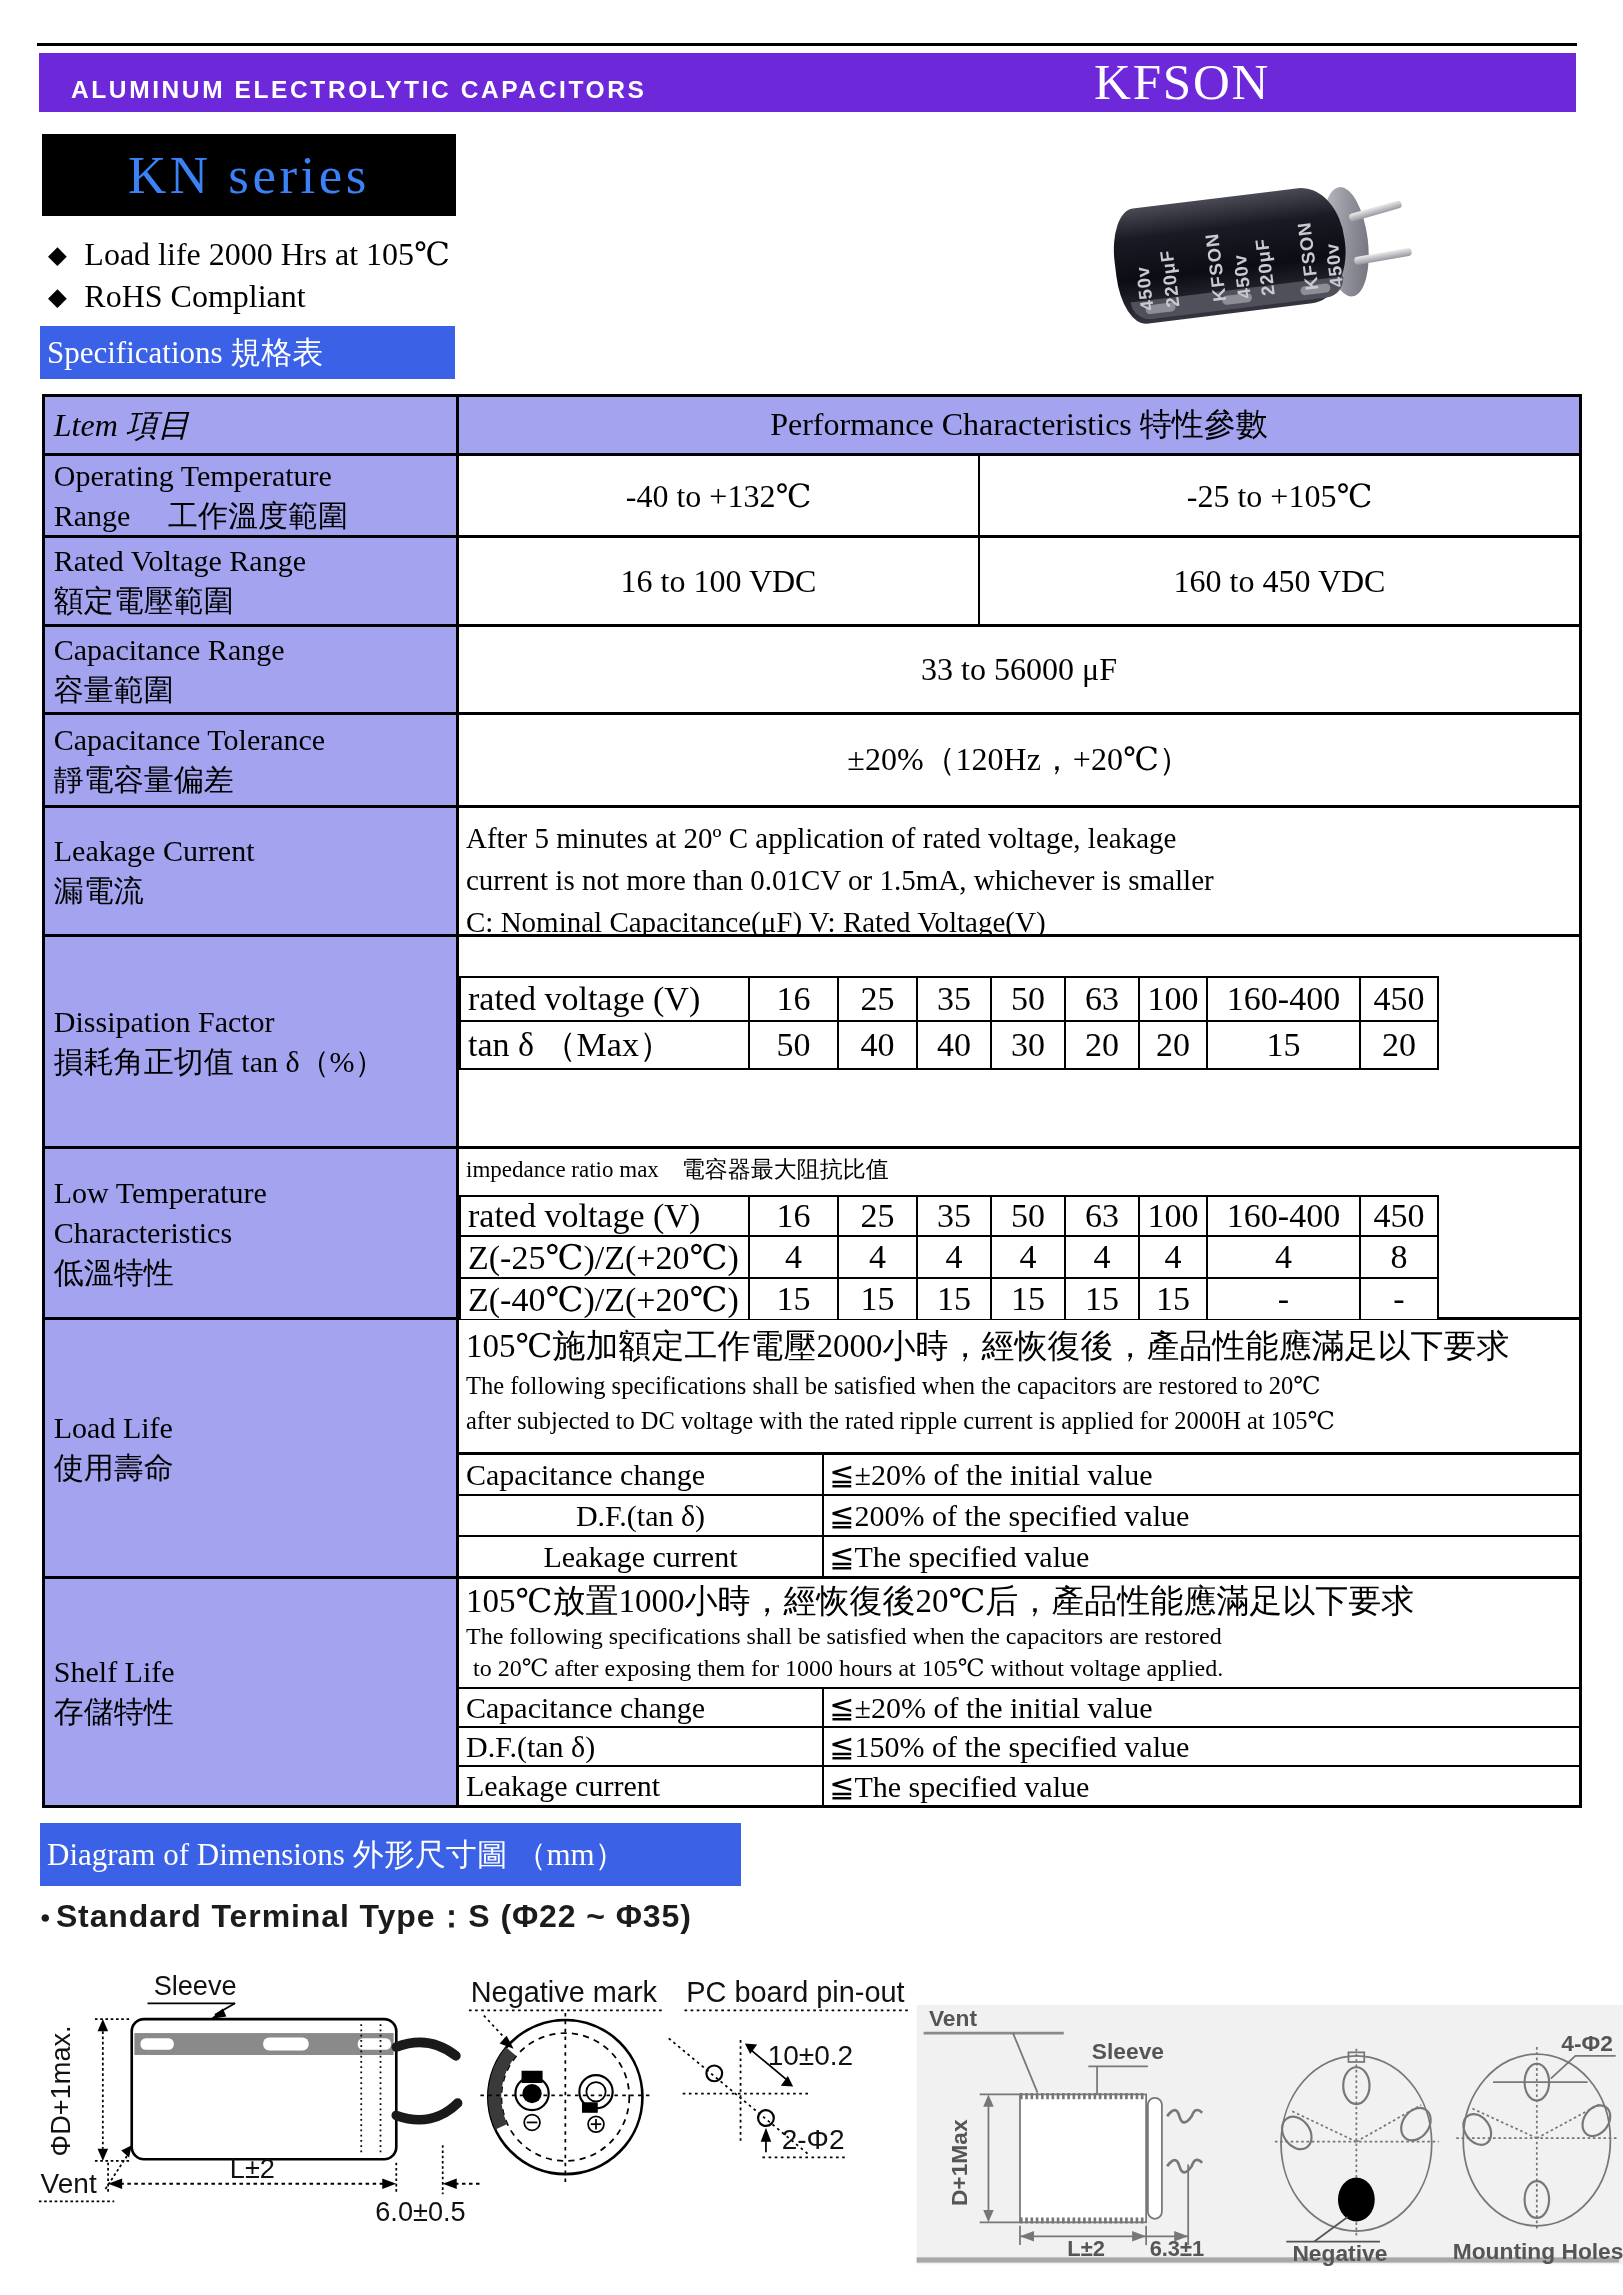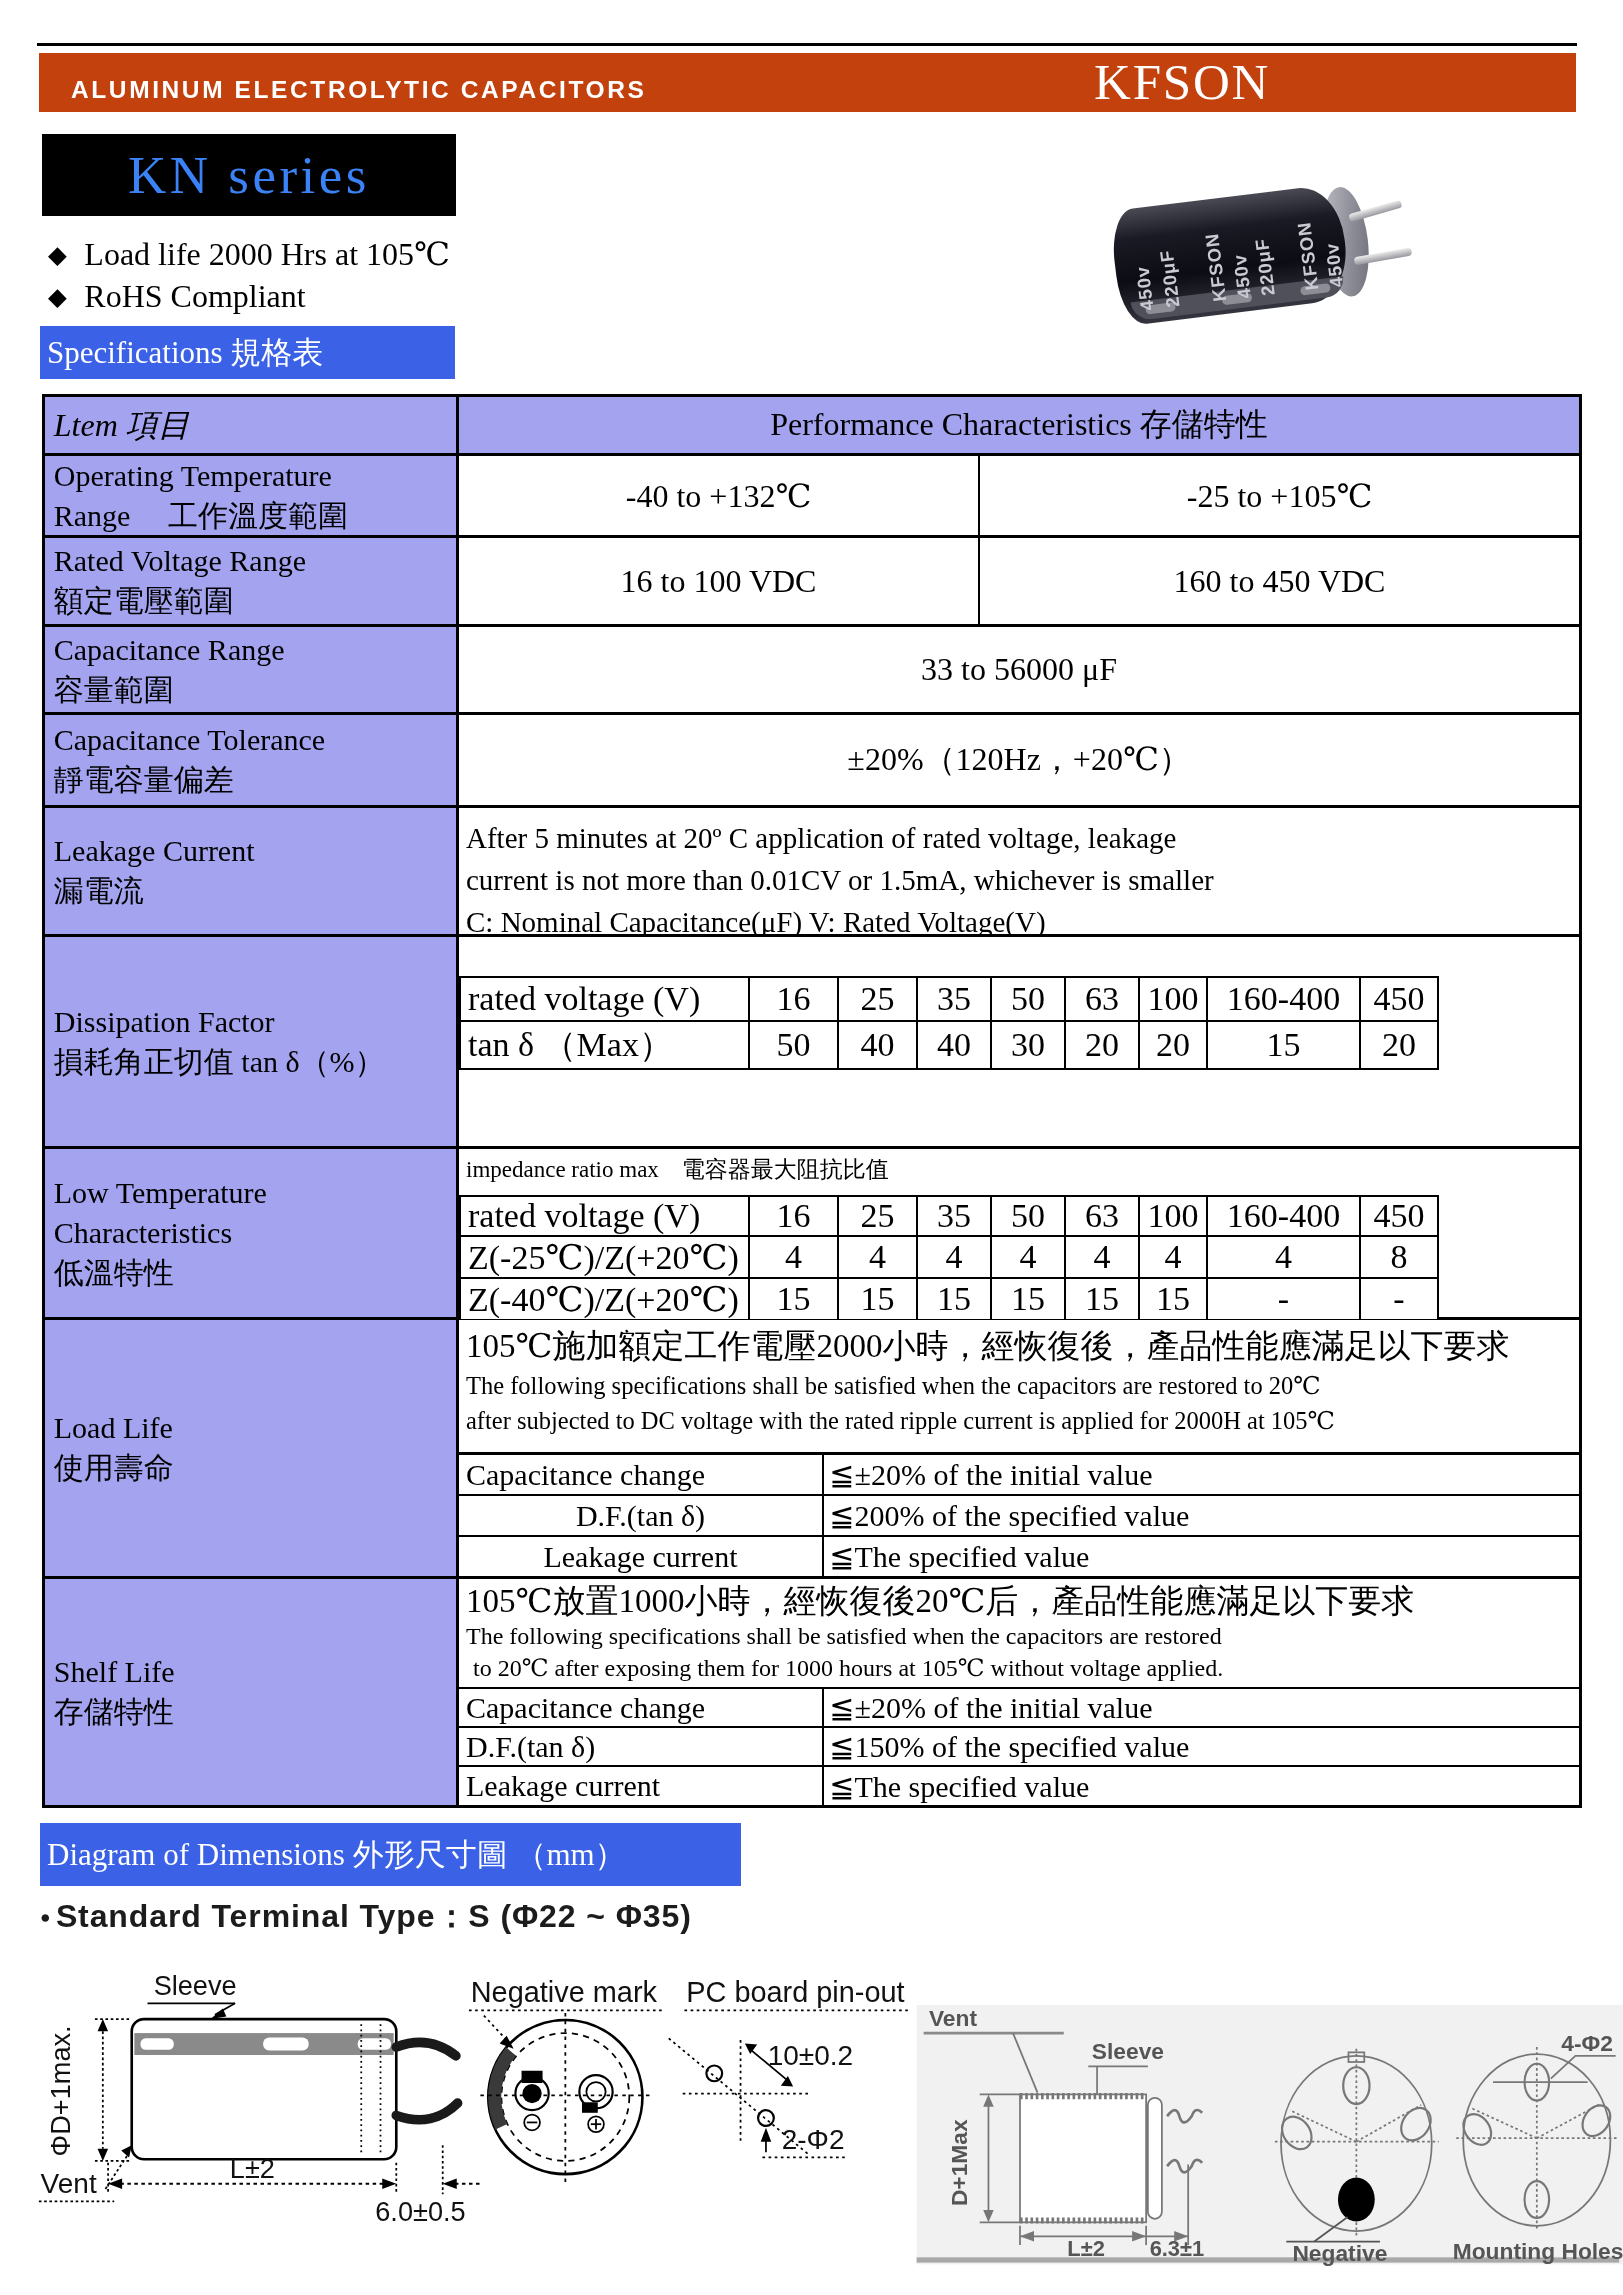--- a/index.html
+++ b/index.html
@@ -5,21 +5,21 @@
   * { box-sizing: border-box; margin: 0; padding: 0; }
   html,body { background:#888; }
   .page {
     position: relative; width: 1623px; height: 2295px; margin: 0 auto;
     background: #ffffff; overflow: hidden;
     font-family: "Liberation Serif", "DejaVu Serif", serif; color:#000;
   }
 
   
   .top-rule { position:absolute; left:37px; top:43px; width:1540px; height:2.6px; background:#000; }
-  .header-bar { position:absolute; left:39px; top:53px; width:1537px; height:59px; background:#c2410c; }
+  .header-bar { position:absolute; left:39px; top:53px; width:1537px; height:59px; background:#6d28d9; }
   .bar-title { position:absolute; left:32px; bottom:8px; color:#fff; font-weight:bold;
                font-size:24.5px; letter-spacing:2.6px; font-family:"Liberation Sans",sans-serif; }
   .brand { position:absolute; left:1055px; top:0px; color:#fff; font-size:51px; letter-spacing:1.8px; }
 
   .kn-box { position:absolute; left:42px; top:134px; width:414px; height:82px; background:#000;
             display:flex; align-items:center; justify-content:center; }
   .kn-box span { color:#3b82f6; font-size:53px; letter-spacing:3.5px; }
 
   .features { position:absolute; left:48px; top:233px; }
   .feature { display:flex; align-items:center; height:42px; font-size:32px; }
@@ -141,21 +141,21 @@
 
   <div class="blue-label spec-label">Specifications  規格表</div>
 
   <div class="spec-table">
 
     <div class="t-row hdr" style="height:59px">
       <div class="lcell">
         <div>Ltem 項目</div>
       </div>
       <div class="rcell" style="background:#a3a3ef">
-        <div class="hdr-perf">Performance Characteristics  存儲特性</div>
+        <div class="hdr-perf">Performance Characteristics  特性參數</div>
       </div>
     </div>
 
     <div class="t-row" style="height:82px">
       <div class="lcell">
         <div>Operating Temperature</div>
         <div>Range　 工作溫度範圍</div>
       </div>
       <div class="rcell">
         <div class="split">

